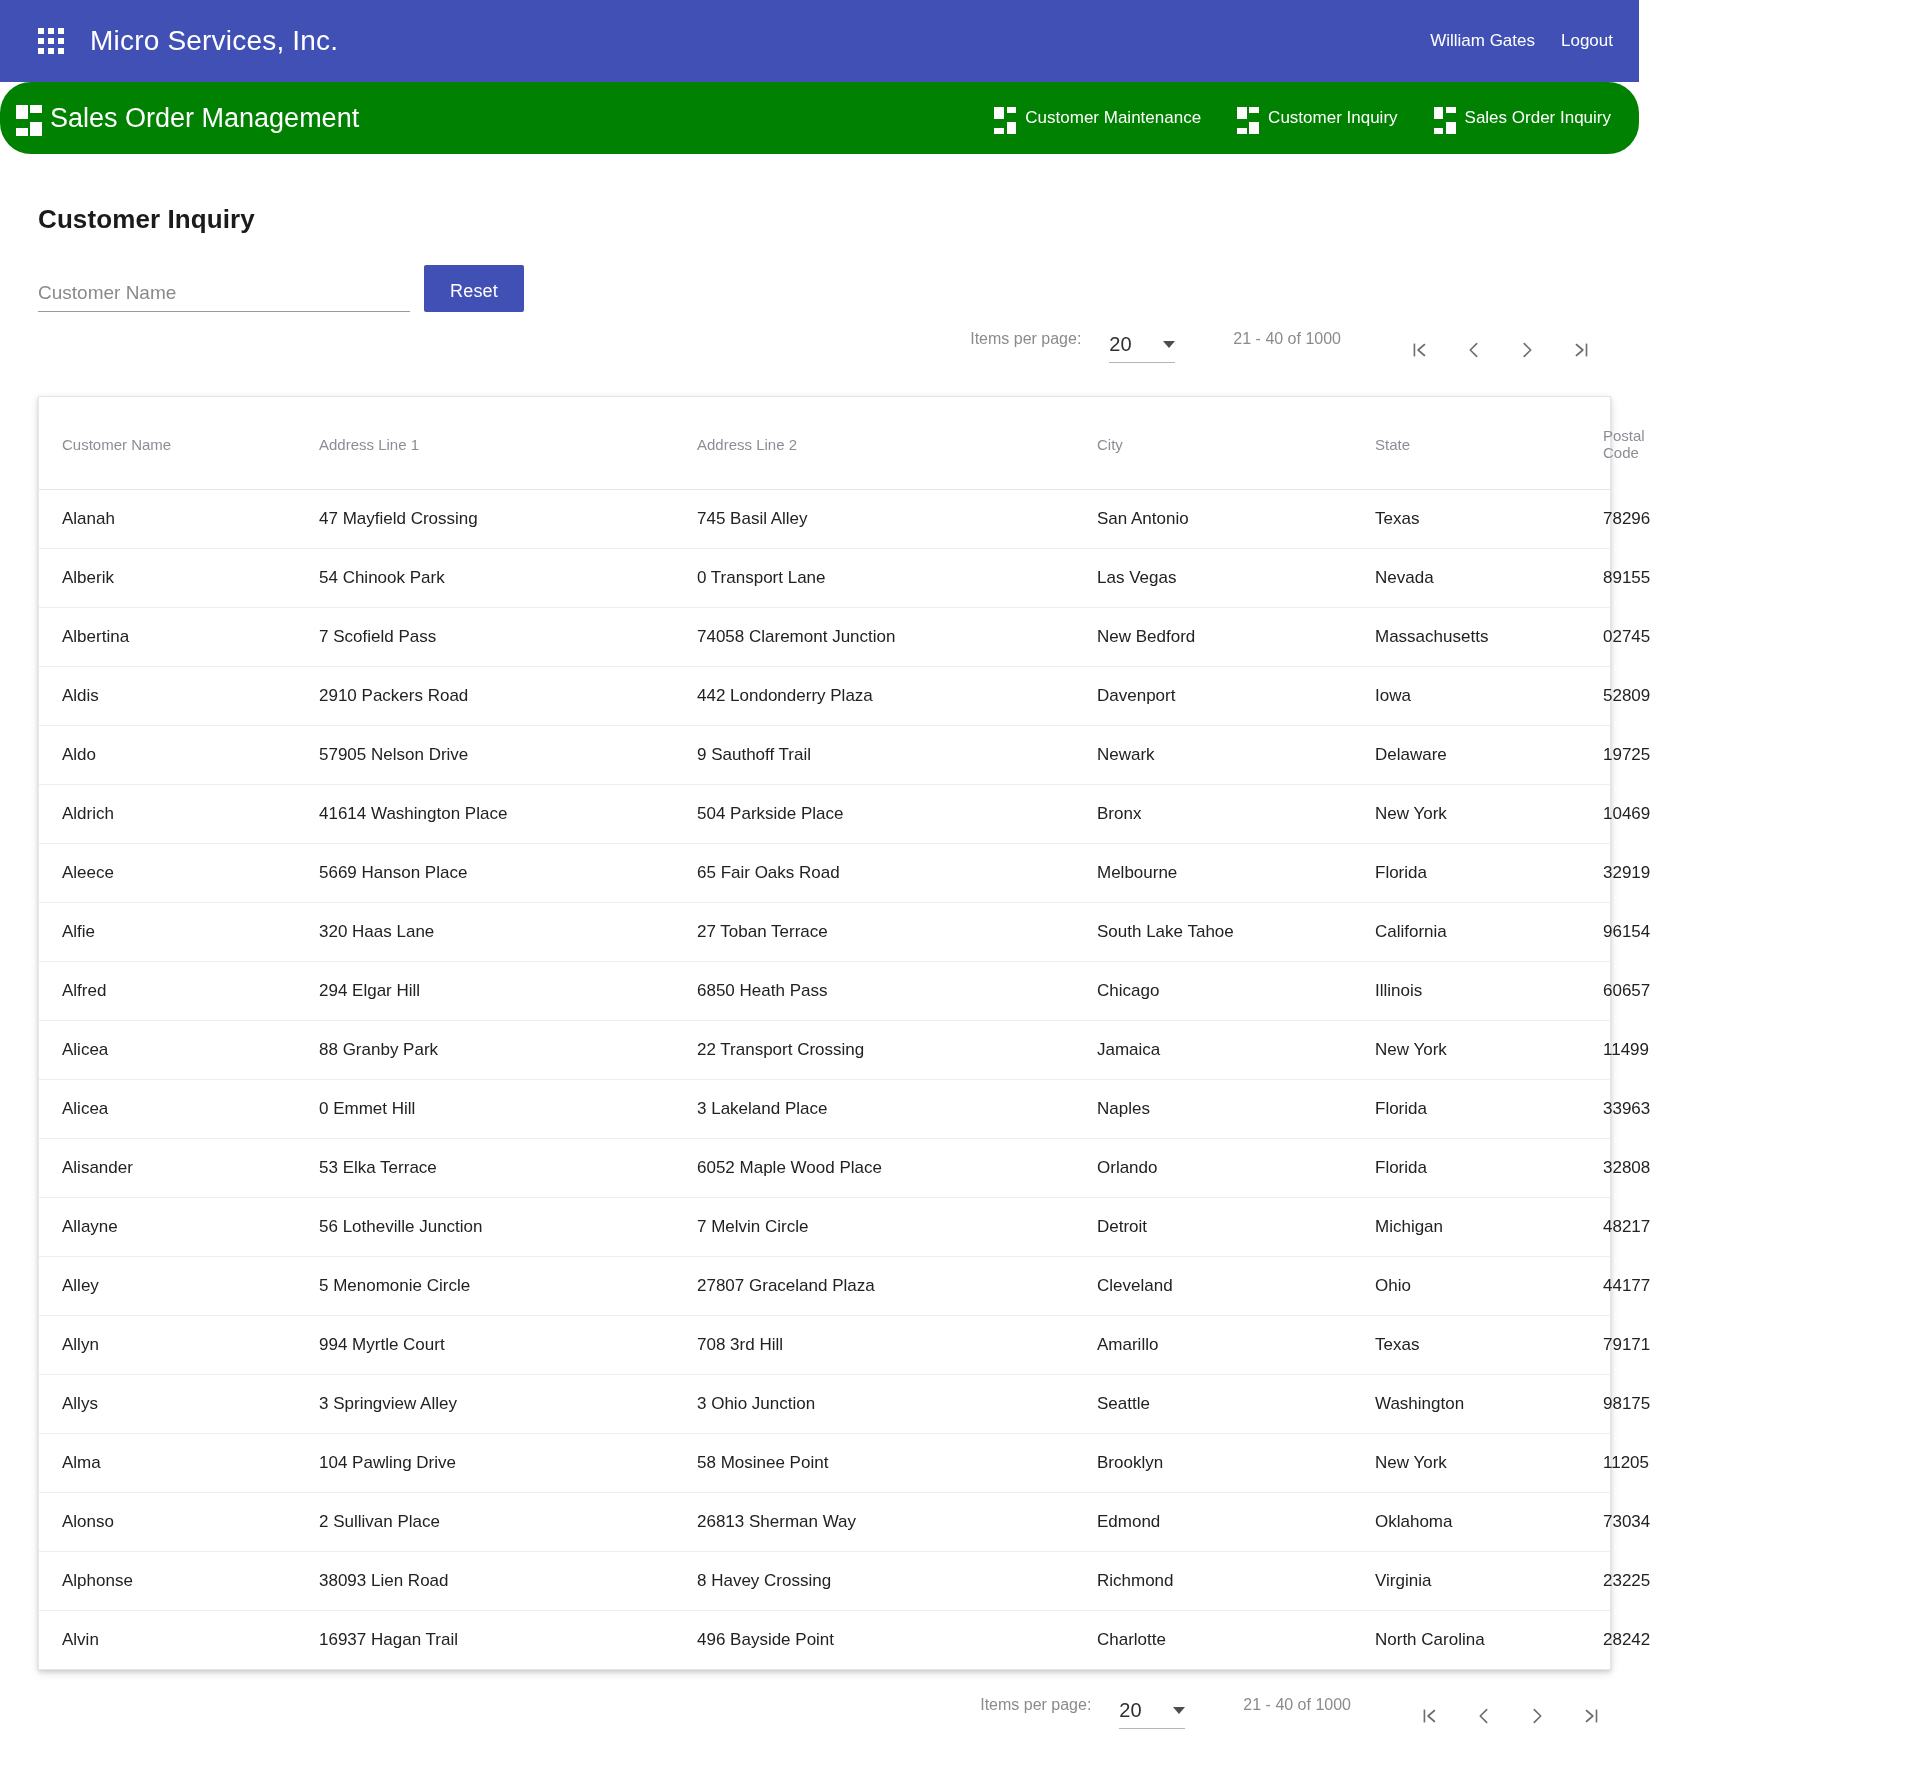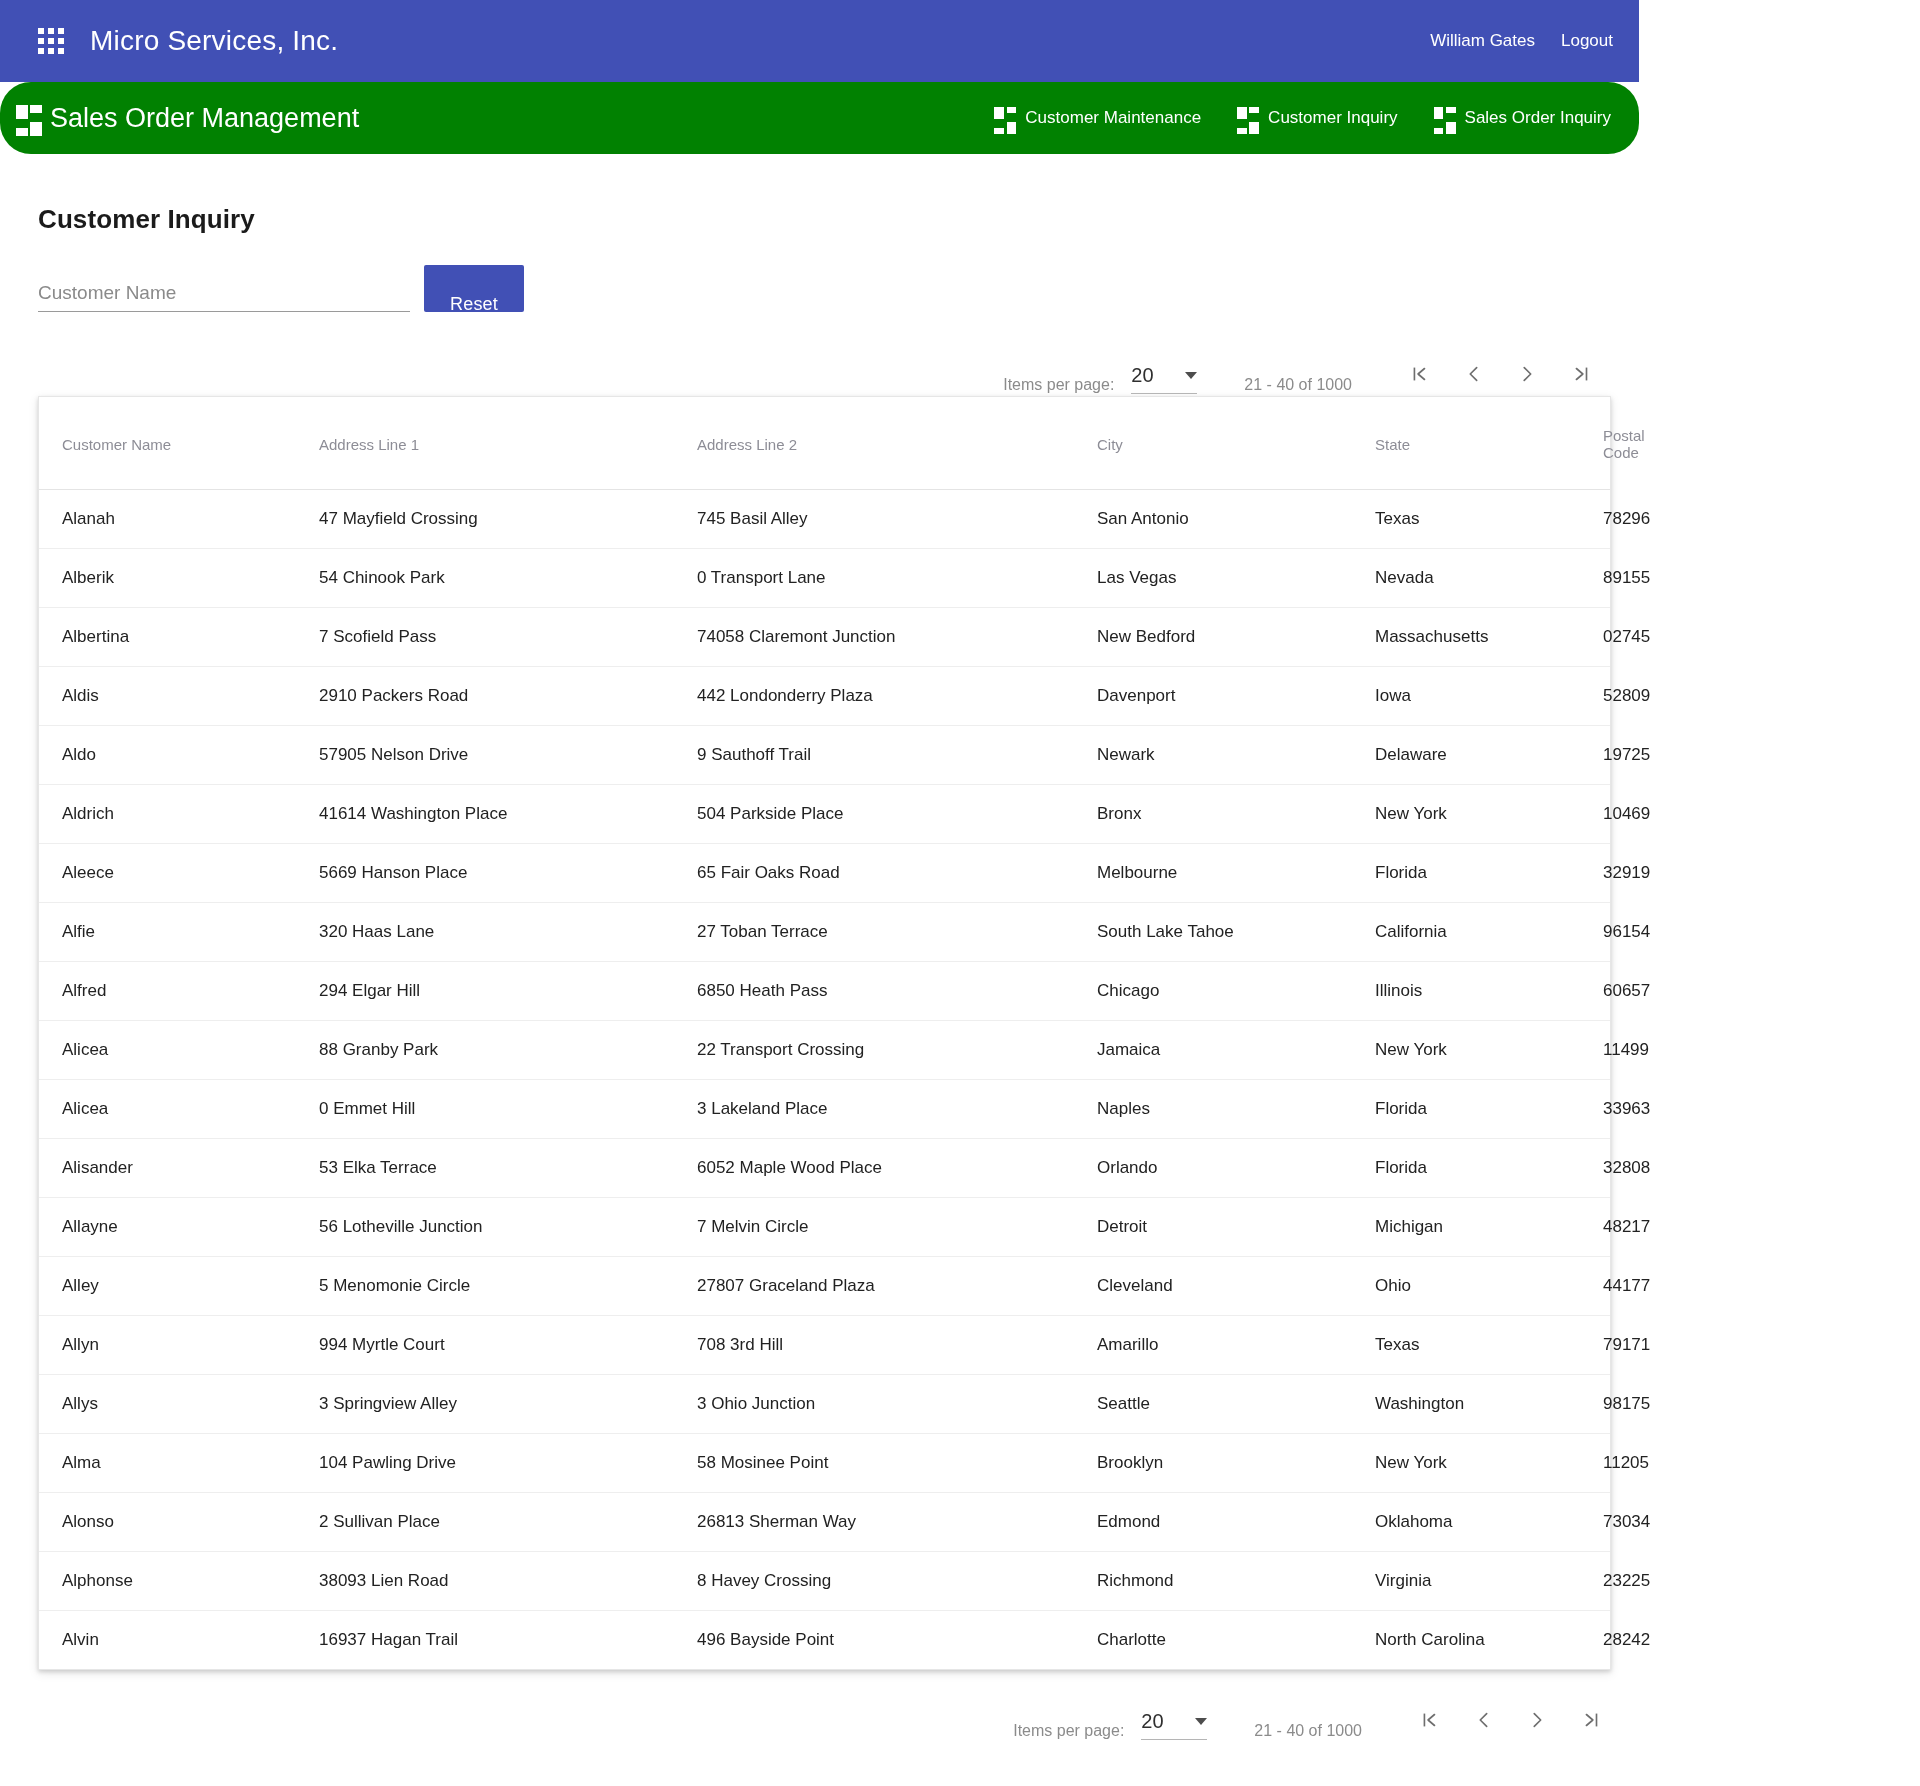--- a/index.html
+++ b/index.html
@@ -110,32 +110,32 @@
     background: transparent;
     padding: 0;
   }
   .field input::placeholder { color: #8a8a8a; }
   .reset-btn {
     background: #4150b5;
     color: #fff;
     border: none;
     font-size: 18px;
     font-family: "Liberation Sans", sans-serif;
-    padding: 16px 26px;
+    padding: 3px 26px;
     height: 47px;
     line-height: 47px;
     border-radius: 2px;
     cursor: pointer;
     letter-spacing: .2px;
   }
 
   
   .paginator {
-    display: flex; align-items: flex-end; justify-content: flex-end;
-    gap: 5px;
+    display: flex; align-items: flex-start; justify-content: flex-end;
+    gap: 16px;
     color: #8b8b8b;
     font-size: 16px;
     height: 64px;
   }
   .pg-label { margin-right: 12px; white-space: nowrap; }
   .pg-select {
     display: inline-flex; align-items: center;
     border-bottom: 1px solid #b5b5b5;
     min-width: 66px;
     padding: 3px 0 6px 0;

